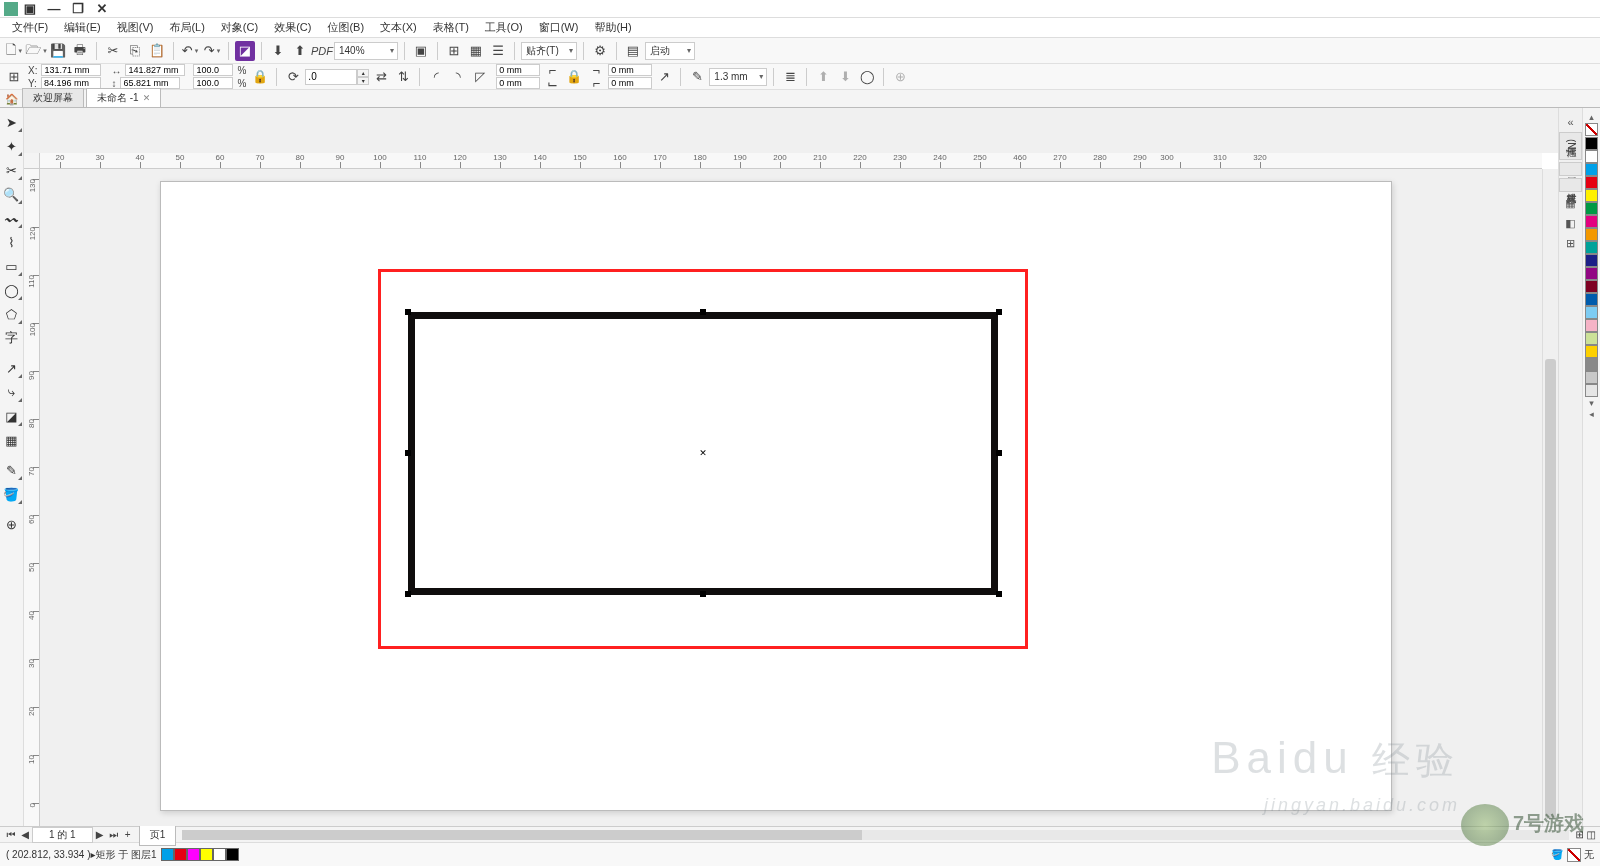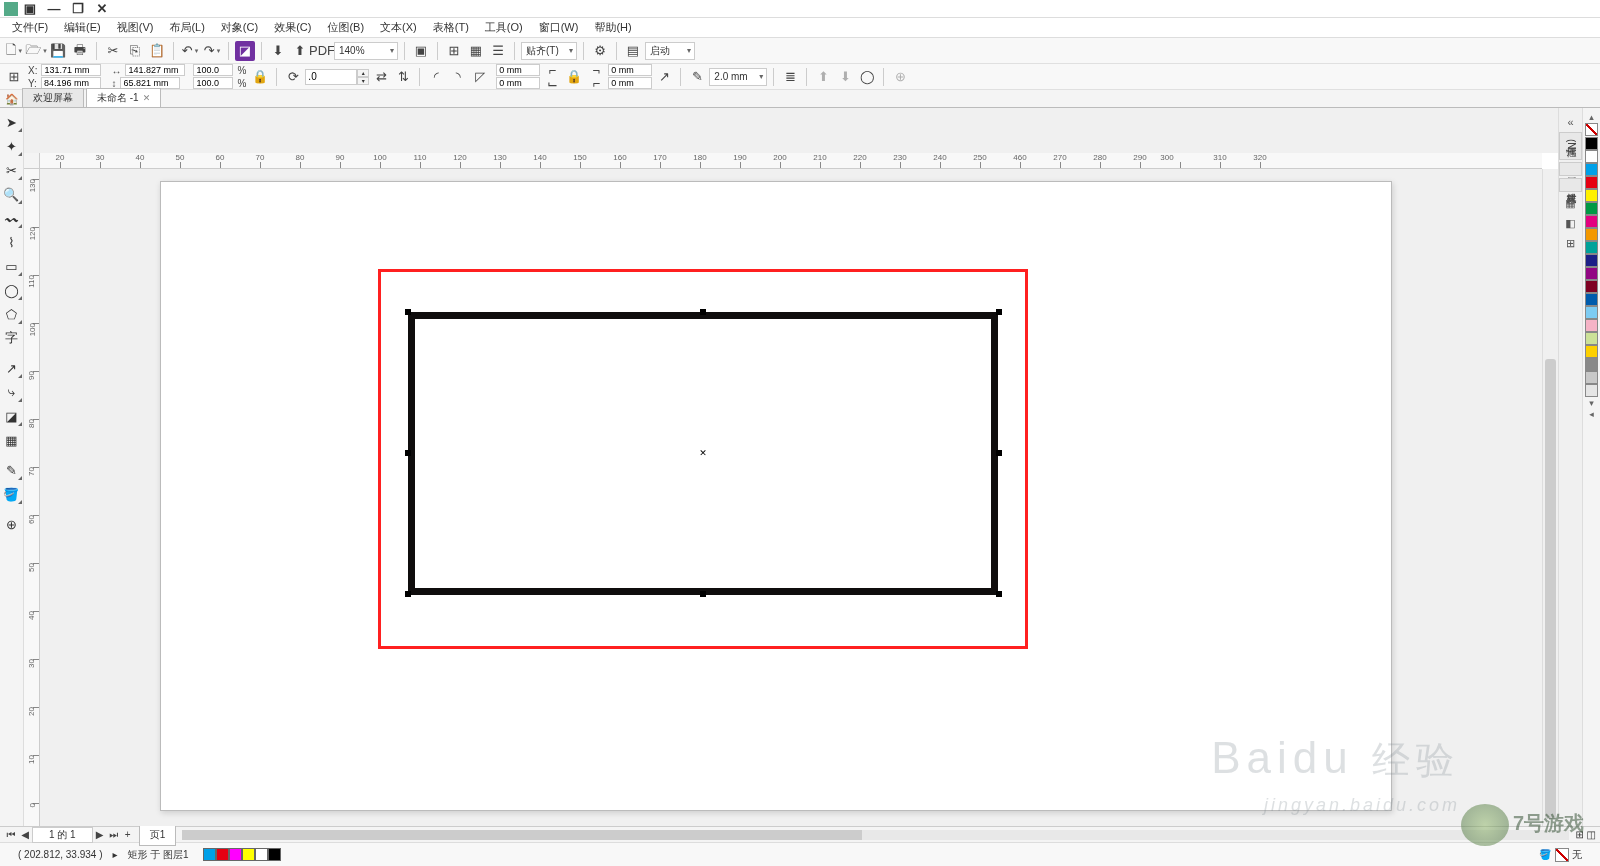--- a/index.html
+++ b/index.html
@@ -78,21 +78,21 @@
 .dockicon { width:16px; height:16px; margin: 2px auto; display:flex; align-items:center; justify-content:center; font-size:11px; color:#555; cursor:pointer; }
 
 
 .pagenav { height: 16px; background: #f4f4f4; border-top: 1px solid #ccc; display: flex; align-items: center; font-size: 10px; padding: 0 4px; }
 .pagenav .btn { width: 14px; text-align: center; cursor: pointer; color: #444; }
 .pagenav .ptab { padding: 3px 10px; background: #fff; border: 1px solid #bbb; margin-left: 4px; cursor:pointer;}
 .pagenav .hscroll { flex:1; height:10px; margin:0 6px; background:#e8e8e8; position:relative; }
 .pagenav .hscroll .thumb { position:absolute; left:0; width:680px; top:0; bottom:0; background:#ccc; }
 
 
-.statusbar { height: 24px; background: #f8f8f8; border-top: 1px solid #ddd; display: flex; align-items: center; padding: 0 18px; font-size: 10px; gap: 10px; }
+.statusbar { height: 24px; background: #f8f8f8; border-top: 1px solid #ddd; display: flex; align-items: center; padding: 0 6px; font-size: 10px; }
 .statusbar .sep { flex: 1; }
 .colind { display:flex; align-items:center; gap:3px; }
 .colind .slash { width:14px; height:14px; border:1px solid #888; background:#fff; position:relative;}
 .colind .slash::after { content:""; position:absolute; inset:0; background:linear-gradient(to top right, transparent 45%, #c00 45%, #c00 55%, transparent 55%);}
 .swpalette { display:flex; gap:0; margin-left:4px; }
 .swpalette .s { width:13px; height:13px; border:1px solid #666; }
 
 
 .wm1 { position: absolute; right: 140px; bottom: 80px; font-size: 44px; color: rgba(120,130,140,0.25); font-weight: 300; letter-spacing: 6px; pointer-events:none; font-family: Arial; }
 .wm1 .cn { font-size: 38px; }
@@ -138,21 +138,21 @@
   <div class="tbbtn">⎘</div>
   <div class="tbbtn">📋</div>
   <div class="tbsep"></div>
   <div class="tbbtn dd">↶</div>
   <div class="tbbtn dd">↷</div>
   <div class="tbsep"></div>
   <div class="tbbtn" style="background:#7030a0;color:#fff;">◪</div>
   <div class="tbsep"></div>
   <div class="tbbtn">⬇</div>
   <div class="tbbtn">⬆</div>
-  <div class="tbbtn" style="font-size:13px;">PDF</div>
+  <div class="tbbtn" style="font-size:11px;font-style:italic;">PDF</div>
   <div class="tbcombo" style="width:64px;">
       <span>140%</span>
     </div>
   <div class="tbsep"></div>
   <div class="tbbtn">▣</div>
   <div class="tbsep"></div>
   <div class="tbbtn">⊞</div>
   <div class="tbbtn">▦</div>
   <div class="tbbtn">☰</div>
   <div class="tbsep"></div>
@@ -246,21 +246,21 @@
         <input style="width: 44px;" value="0 mm">
       </div>
     <div class="row">
         <input style="width: 44px;" value="0 mm">
       </div>
   </div>
   <div class="tbbtn">↗</div>
   <div class="tbsep"></div>
   <div class="tbbtn">✎</div>
   <div class="tbcombo" style="width:58px;">
-      <span>2.0 mm</span>
+      <span>1.3 mm</span>
     </div>
   <div class="tbsep"></div>
   <div class="tbbtn">≣</div>
   <div class="tbsep"></div>
   <div class="tbbtn" style="opacity:0.4;">⬆</div>
   <div class="tbbtn" style="opacity:0.4;">⬇</div>
   <div class="tbbtn">◯</div>
   <div class="tbsep"></div>
   <div class="tbbtn" style="opacity:0.4;">⊕</div>
 </div>

